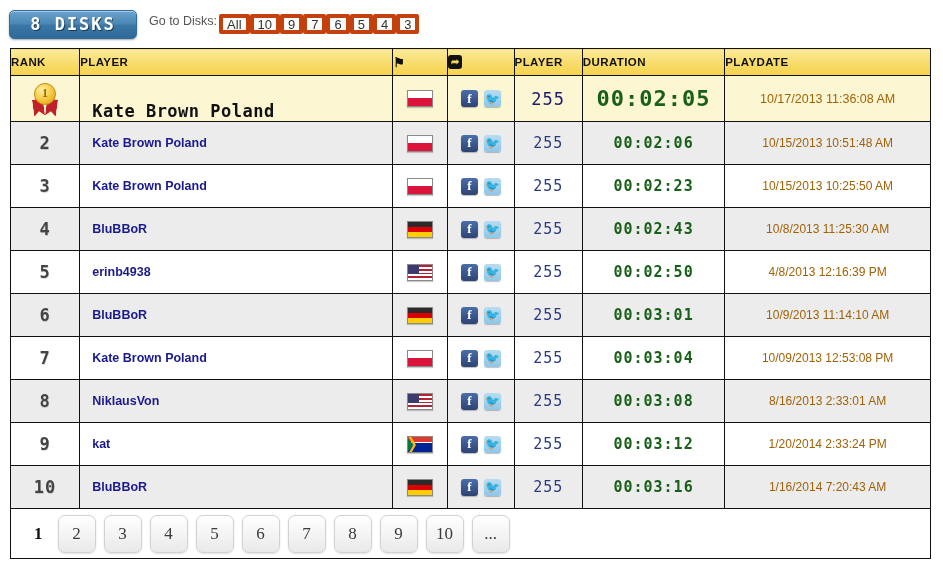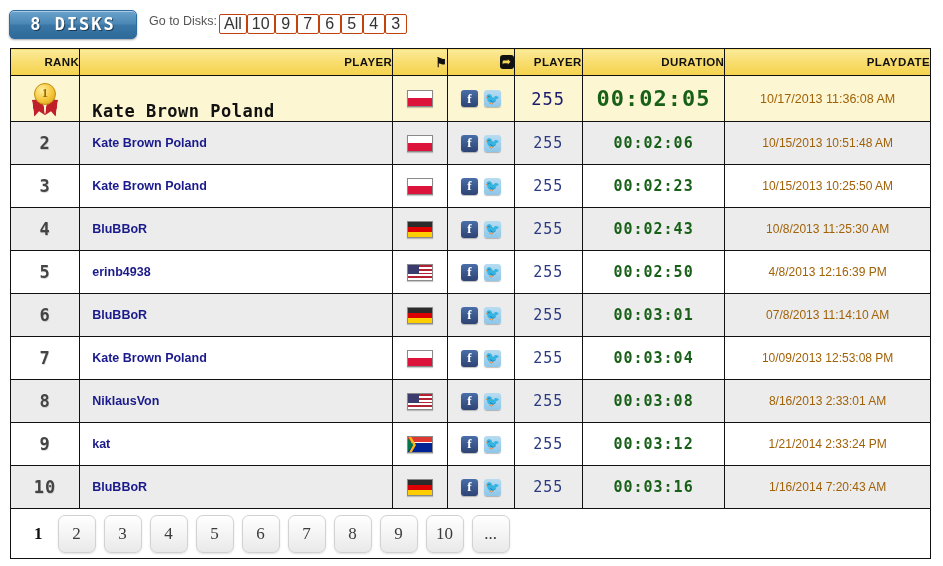--- a/index.html
+++ b/index.html
@@ -49,25 +49,25 @@
     color: #555555;
     margin-right: 2px;
   }
   .disk-btn {
     display: inline-flex;
     align-items: center;
     justify-content: center;
     min-width: 22px;
     height: 20px;
     padding: 0 4px;
-    border: 1px solid #c2410c;
+    border: 4px solid #c2410c;
     border-radius: 2px;
     background: #fdfdfd;
     color: #333333;
-    font-size: 16px;
+    font-size: 13px;
     cursor: pointer;
   }
 
   
   .board {
     width: 921px;
     margin: 0 10px;
     border: 1px solid #111111;
     border-collapse: collapse;
     table-layout: fixed;
@@ -76,21 +76,21 @@
     border: 1px solid #111111;
     padding: 0;
   }
   .board thead th {
     height: 27px;
     background: linear-gradient(to bottom, #fbeb9b 0%, #f8de72 45%, #f5d24a 100%);
     color: #111111;
     font-size: 11.5px;
     font-weight: bold;
     letter-spacing: .4px;
-    text-align: right;
+    text-align: left;
     font-family: "Liberation Sans", sans-serif;
     margin-left: 32px;
   }
   .c-rank   { width: 69px; }
   .c-player { width: 312px; }
   .c-flag   { width: 55px; }
   .c-share  { width: 66px; }
   .c-moves  { width: 68px; }
   .c-dur    { width: 142px; }
   .c-date   { width: 205px; }
@@ -546,21 +546,21 @@
             <span class="moves">255</span>
           </div>
         </td>
       <td>
           <div class="cell">
             <span class="duration">00:03:01</span>
           </div>
         </td>
       <td>
           <div class="cell">
-            <span class="playdate">07/8/2013 11:14:10 AM</span>
+            <span class="playdate">10/9/2013 11:14:10 AM</span>
           </div>
         </td>
     </tr>
 
     <tr class="odd">
       <td>
           <div class="cell">
             <span class="rank-num">7</span>
           </div>
         </td>
@@ -663,21 +663,21 @@
             <span class="moves">255</span>
           </div>
         </td>
       <td>
           <div class="cell">
             <span class="duration">00:03:12</span>
           </div>
         </td>
       <td>
           <div class="cell">
-            <span class="playdate">1/21/2014 2:33:24 PM</span>
+            <span class="playdate">1/20/2014 2:33:24 PM</span>
           </div>
         </td>
     </tr>
 
     <tr class="even">
       <td>
           <div class="cell">
             <span class="rank-num">10</span>
           </div>
         </td>

